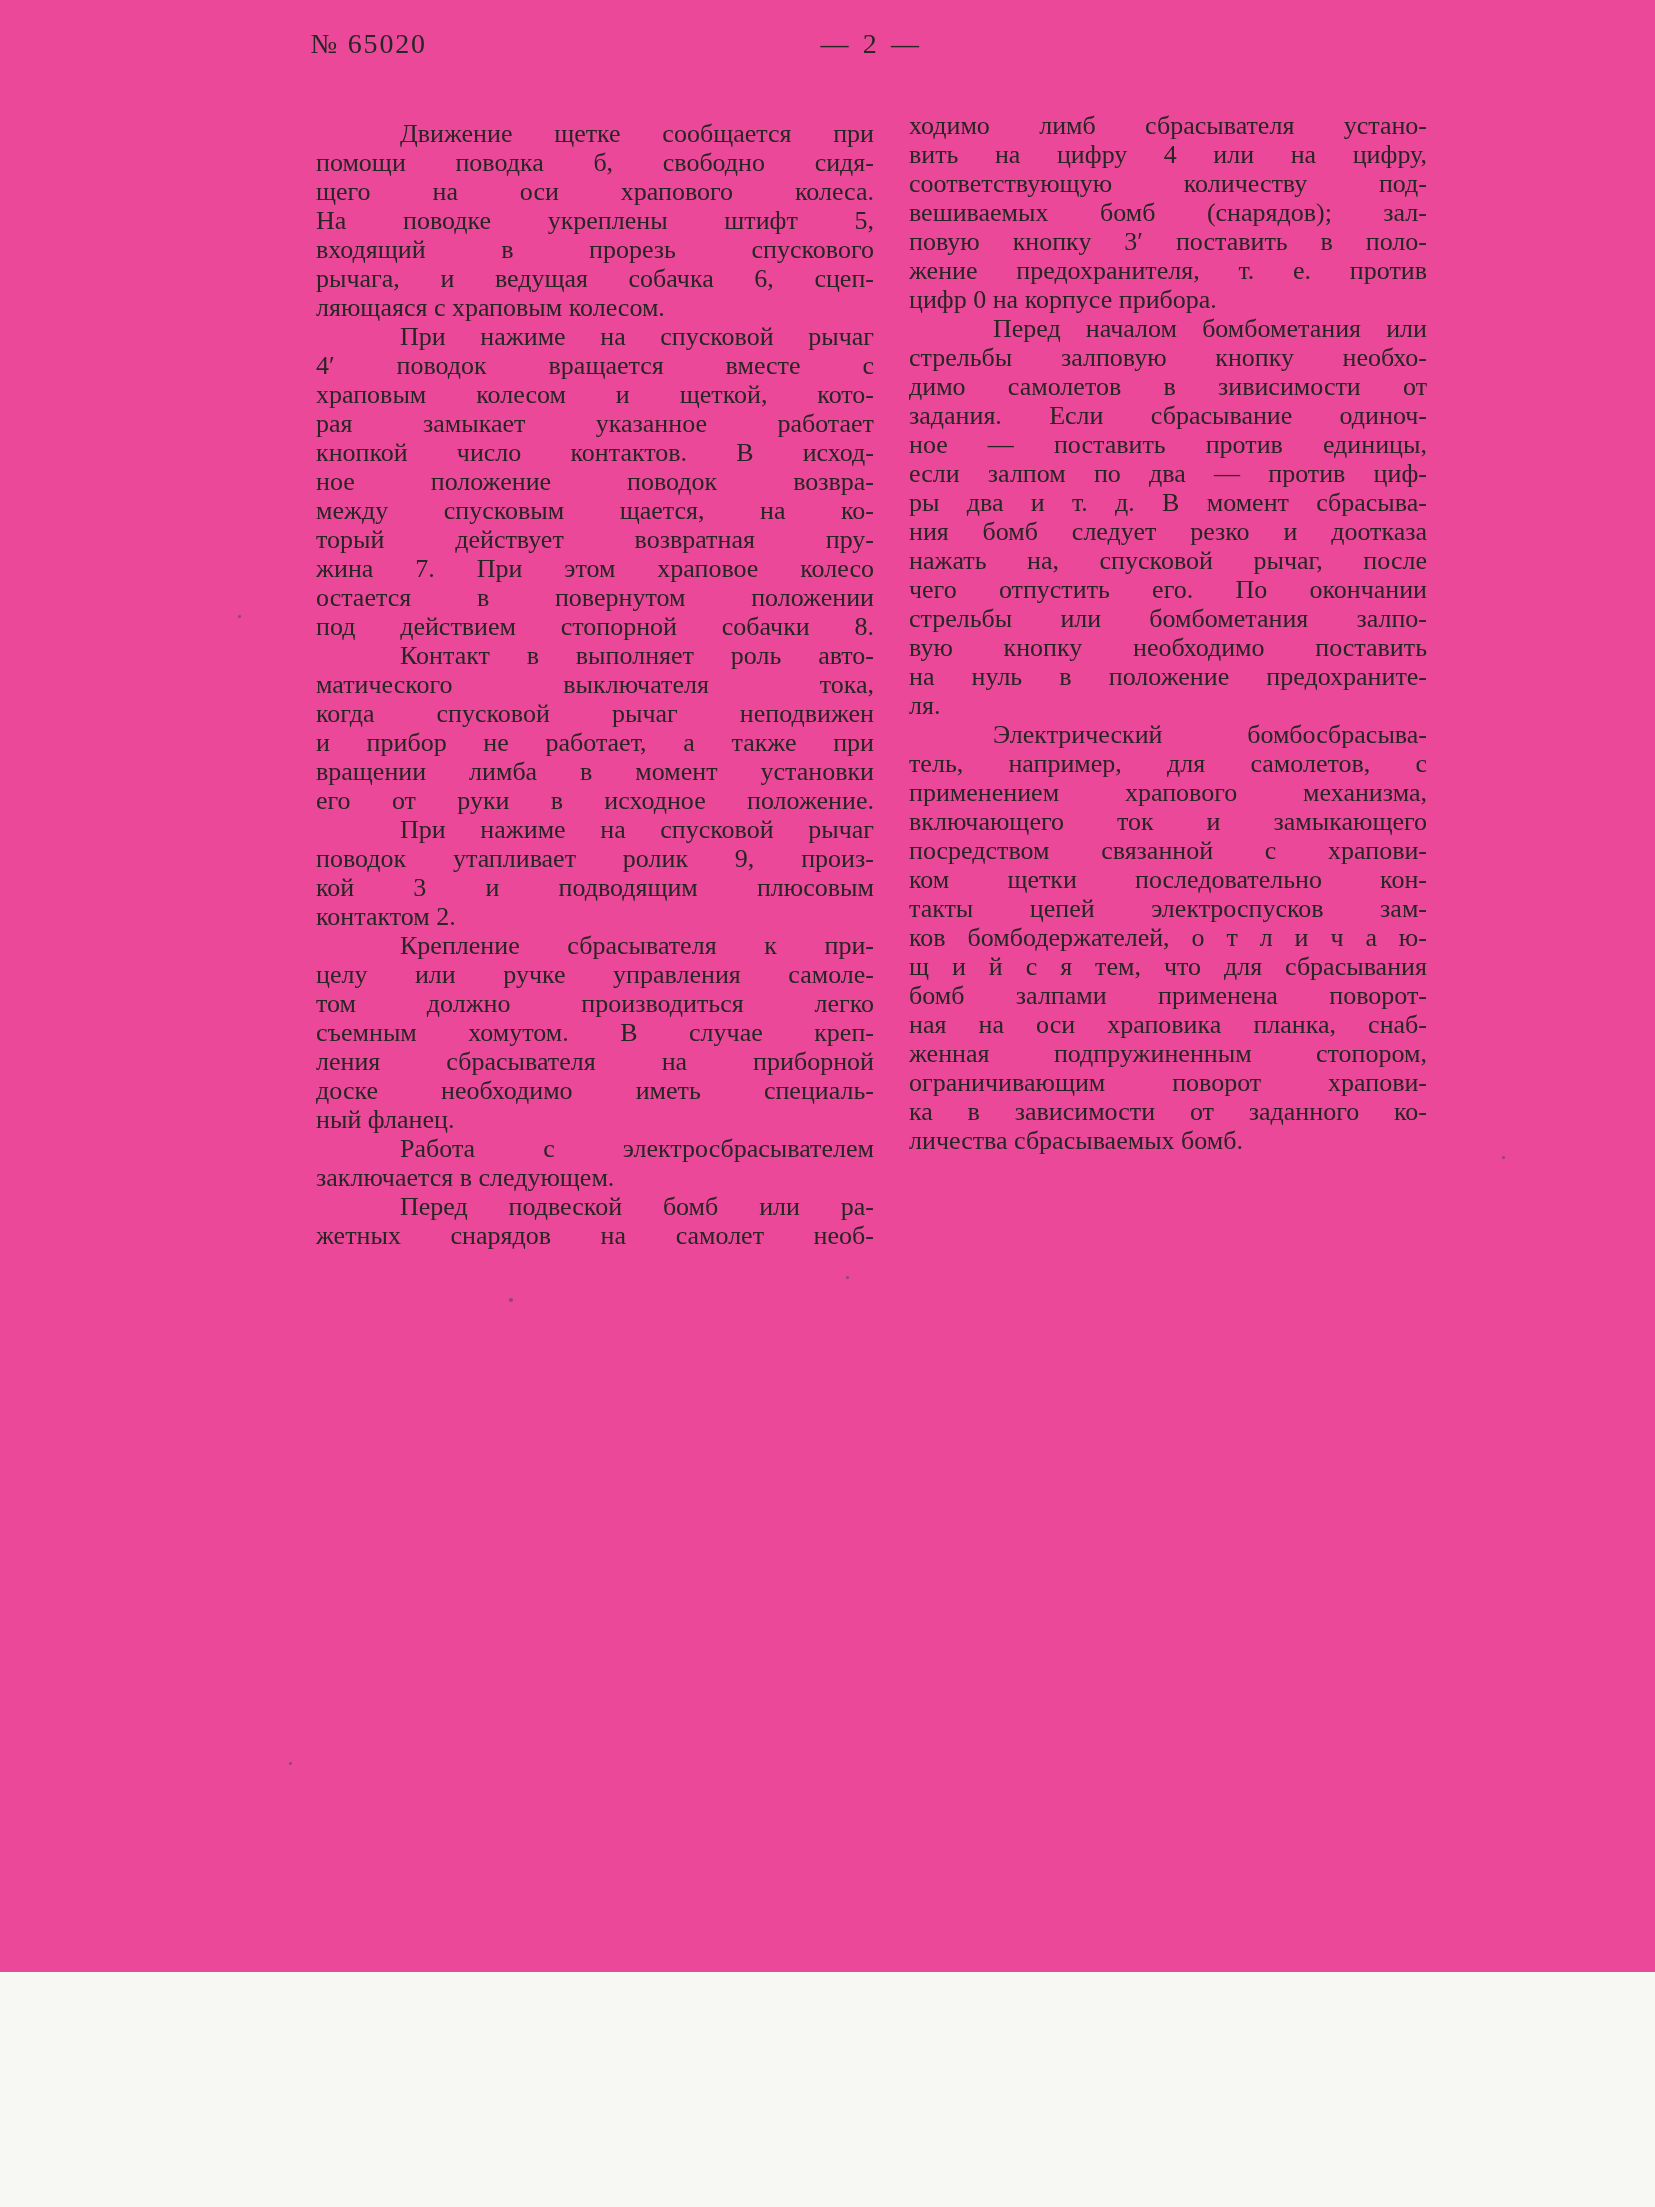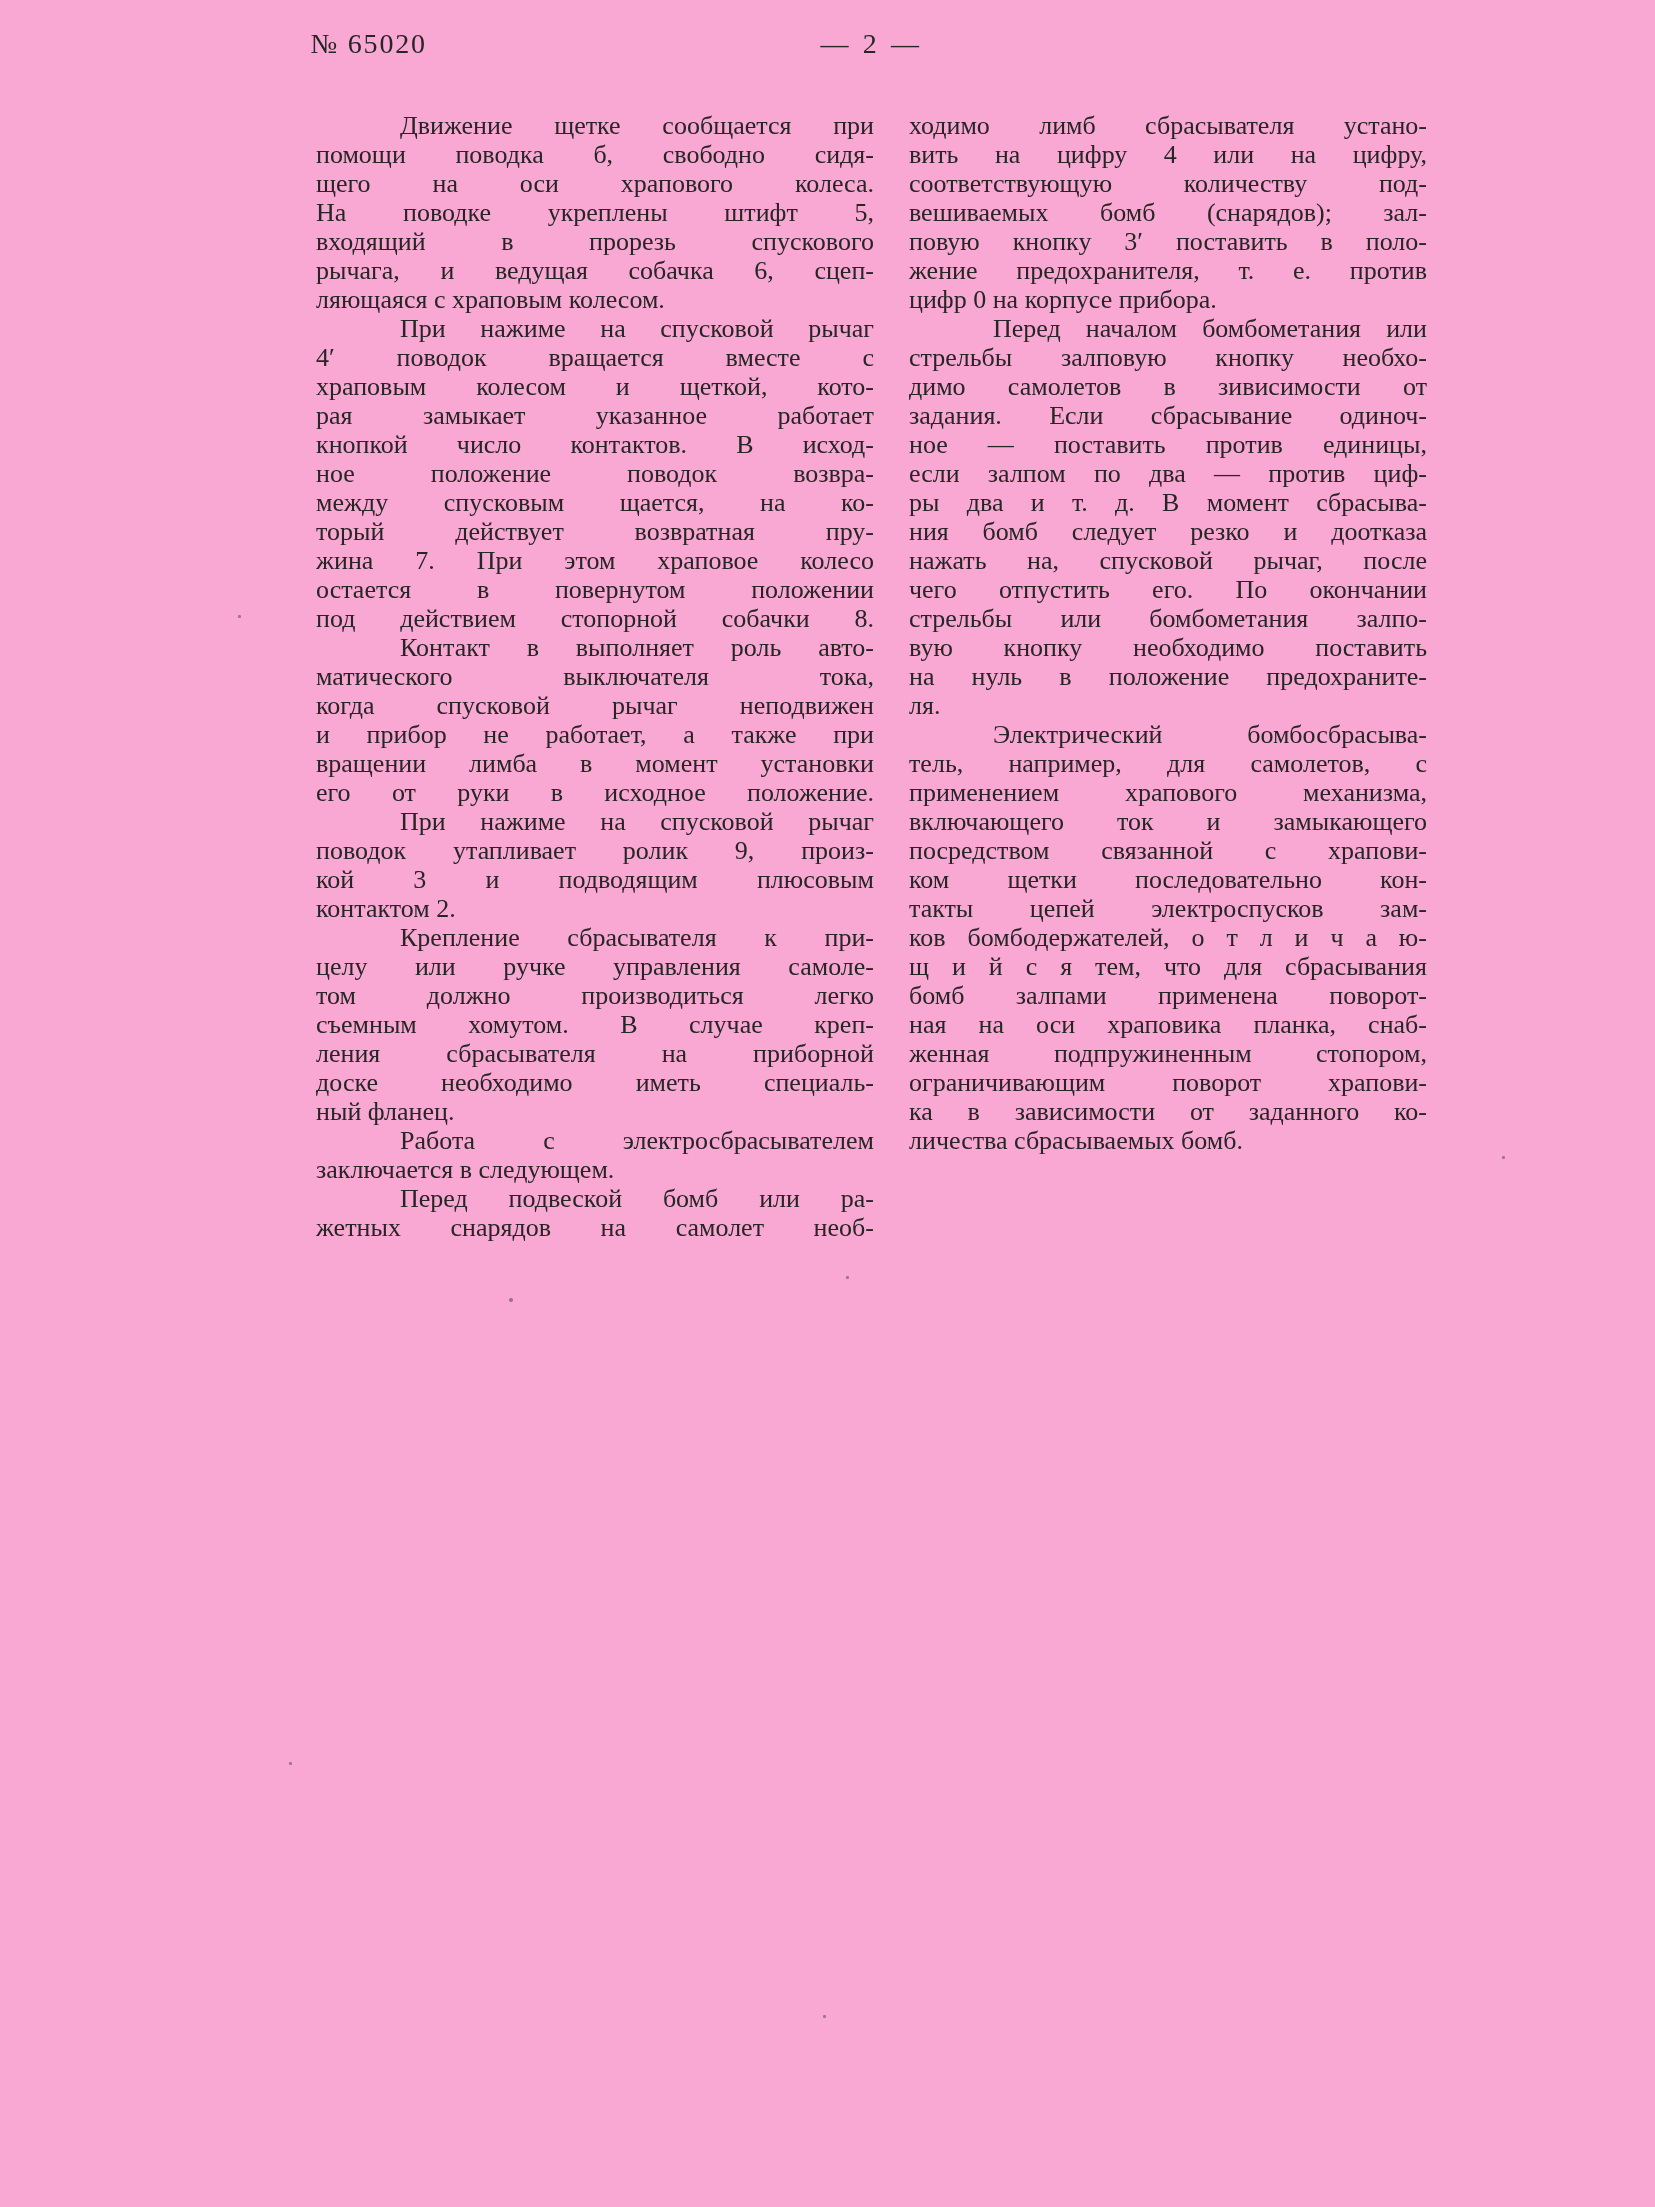--- a/index.html
+++ b/index.html
@@ -3,22 +3,22 @@
 <meta charset="utf-8">
 <style>
   html, body {
     margin: 0;
     padding: 0;
     background: #f7f7f4;
   }
   .page {
     position: relative;
     width: 1656px;
-    height: 2207px;
-    background: #f9a8d4;
+    height: 1972px;
+    background: #ec4899;
     overflow: hidden;
     font-family: "Liberation Serif", "DejaVu Serif", serif;
     color: #262624;
   }
   
   .header {
     position: absolute;
     top: 25.5px;
     left: 316px;
     width: 1111px;
@@ -41,21 +41,21 @@
   }
   
   .columns {
     position: absolute;
     top: 111px;
     left: 316px;
     width: 1111px;
     display: flex;
   }
   .col { flex: 0 0 auto; }
-  .col-left  { width: 558px; margin-right: 35px; }
+  .col-left  { width: 558px; margin-right: 35px; margin-top: 8px; }
   .col-right { width: 518px; }
   .line {
     height: 29px;
     font-size: 26px;
     line-height: 29px;
     white-space: nowrap;
     text-align: left;
   }
   .line.just {
     display: flex;

